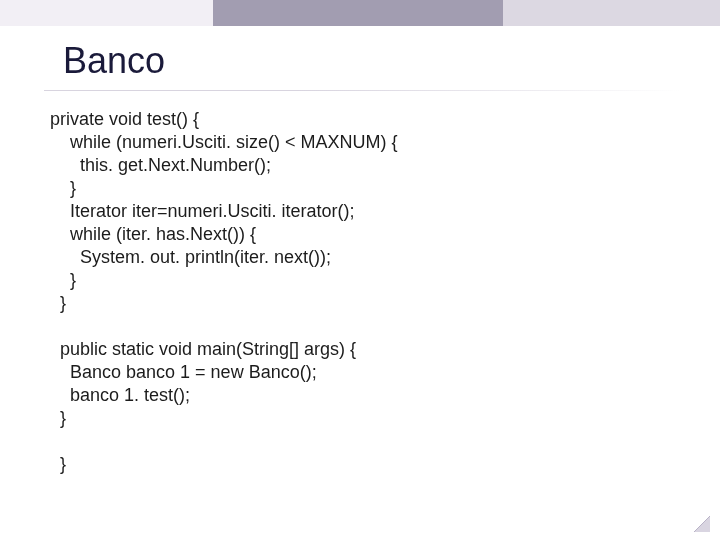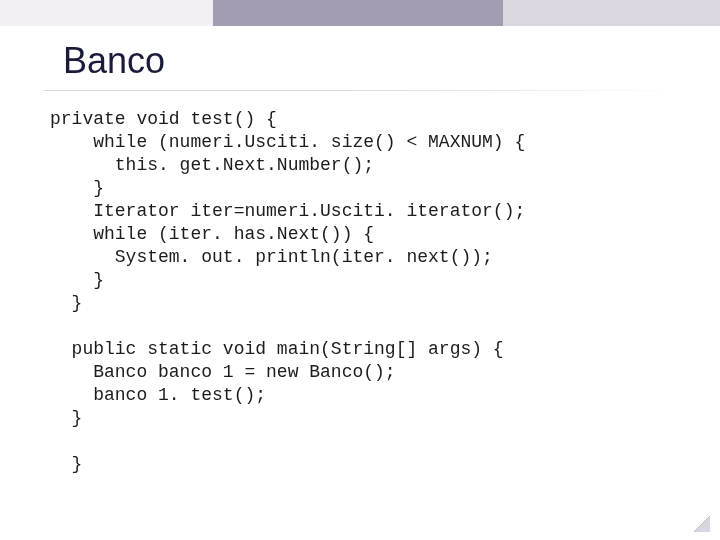--- a/index.html
+++ b/index.html
@@ -49,21 +49,21 @@
     left: 44px;
     top: 90px;
     width: 636px;
     height: 1px;
     background: linear-gradient(to right, #d8d4df 0%, #d8d4df 40%, rgba(216,212,223,0.4) 80%, rgba(216,212,223,0) 100%);
   }
   .code-block {
     position: absolute;
     left: 50px;
     top: 108px;
-    font-family: Liberation Mono, monospace;
+    font-family: Liberation Sans, sans-serif;
     font-size: 18px;
     line-height: 1.28;
     color: #1c1c1c;
     white-space: pre;
   }
   .corner {
     position: absolute;
     right: 10px;
     bottom: 8px;
     width: 16px;

